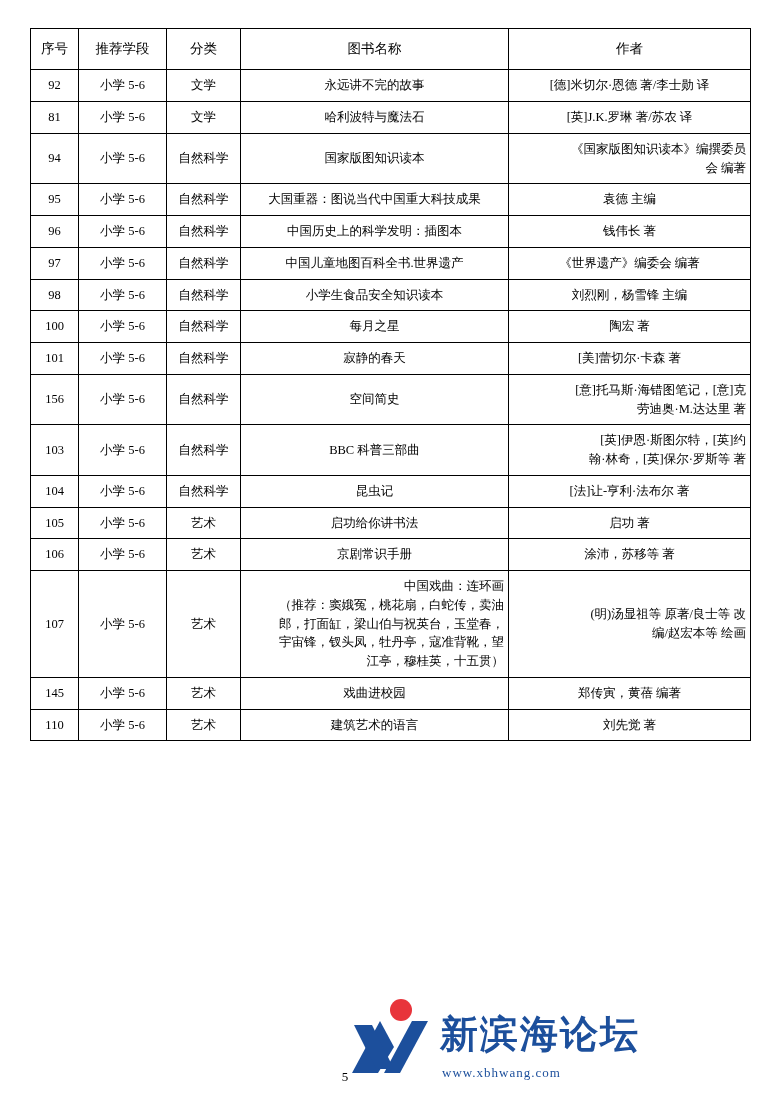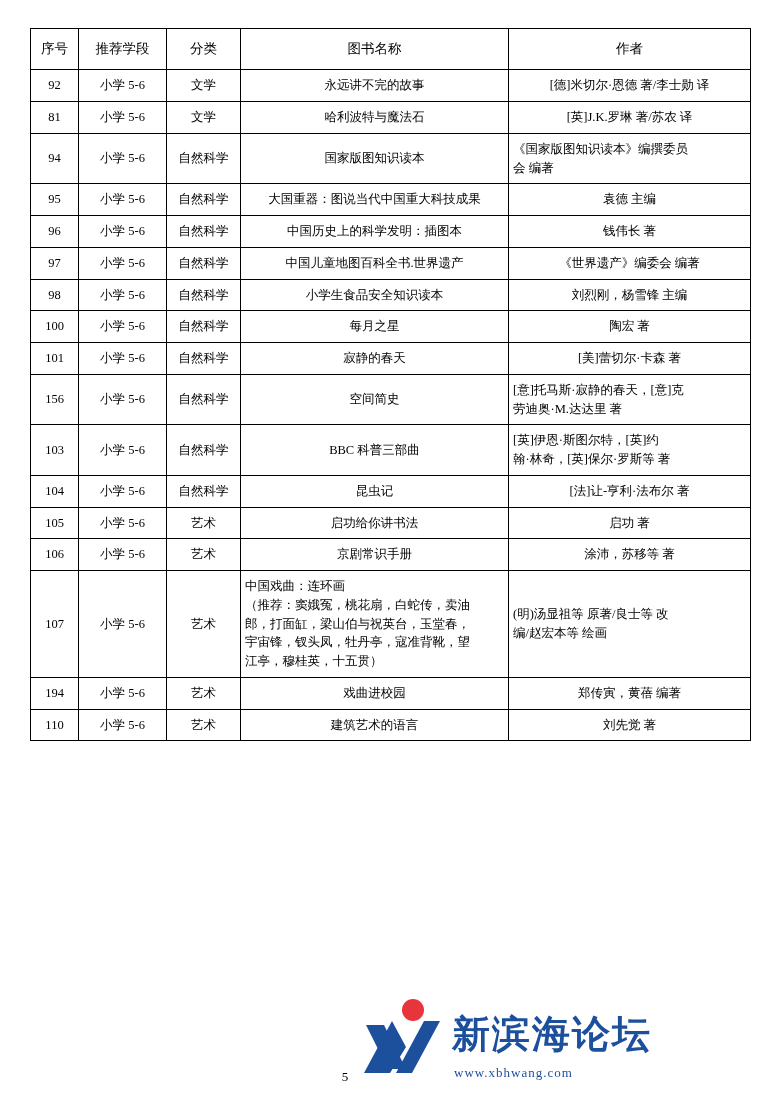--- a/index.html
+++ b/index.html
@@ -54,37 +54,37 @@
   }
   td.title {
     padding-left: 8px;
     padding-right: 8px;
   }
   td.author {
     padding-left: 8px;
     padding-right: 8px;
   }
   td.title.multiline, td.author.multiline {
-    text-align: left;
+    text-align: right;
   }
   .tline { display: block; }
 
   .page-number {
     position: absolute;
     left: 0;
     right: 0;
     bottom: 26px;
     text-align: center;
     font-size: 13px;
     font-family: "Liberation Serif", "DejaVu Serif", serif;
   }
 
   .watermark {
     position: absolute;
-    right: 18px;
+    right: 30px;
     bottom: 8px;
     width: 318px;
     height: 108px;
   }
   .wm-dot {
     position: absolute;
     left: 48px;
     top: 4px;
     width: 22px;
     height: 22px;
@@ -208,21 +208,21 @@
           <td class="cat">自然科学</td>
           <td class="title">寂静的春天</td>
           <td class="author">[美]蕾切尔·卡森 著</td>
         </tr>
         <tr>
           <td class="idx">156</td>
           <td class="stage">小学 5-6</td>
           <td class="cat">自然科学</td>
           <td class="title">空间简史</td>
           <td class="author multiline">
-            <span class="tline">[意]托马斯·寂静的春天，[意]克</span>
+            <span class="tline">[意]托马斯·海错图笔记，[意]克</span>
             <span class="tline">劳迪奥·M.达达里 著</span>
           </td>
         </tr>
         <tr>
           <td class="idx">103</td>
           <td class="stage">小学 5-6</td>
           <td class="cat">自然科学</td>
           <td class="title">BBC 科普三部曲</td>
           <td class="author multiline">
             <span class="tline">[英]伊恩·斯图尔特，[英]约</span>
@@ -260,21 +260,21 @@
             <span class="tline">郎，打面缸，梁山伯与祝英台，玉堂春，</span>
             <span class="tline">宇宙锋，钗头凤，牡丹亭，寇准背靴，望</span>
             <span class="tline">江亭，穆桂英，十五贯）</span>
           </td>
           <td class="author multiline">
             <span class="tline">(明)汤显祖等 原著/良士等 改</span>
             <span class="tline">编/赵宏本等 绘画</span>
           </td>
         </tr>
         <tr>
-          <td class="idx">194</td>
+          <td class="idx">145</td>
           <td class="stage">小学 5-6</td>
           <td class="cat">艺术</td>
           <td class="title">戏曲进校园</td>
           <td class="author">郑传寅，黄蓓 编著</td>
         </tr>
         <tr>
           <td class="idx">110</td>
           <td class="stage">小学 5-6</td>
           <td class="cat">艺术</td>
           <td class="title">建筑艺术的语言</td>

